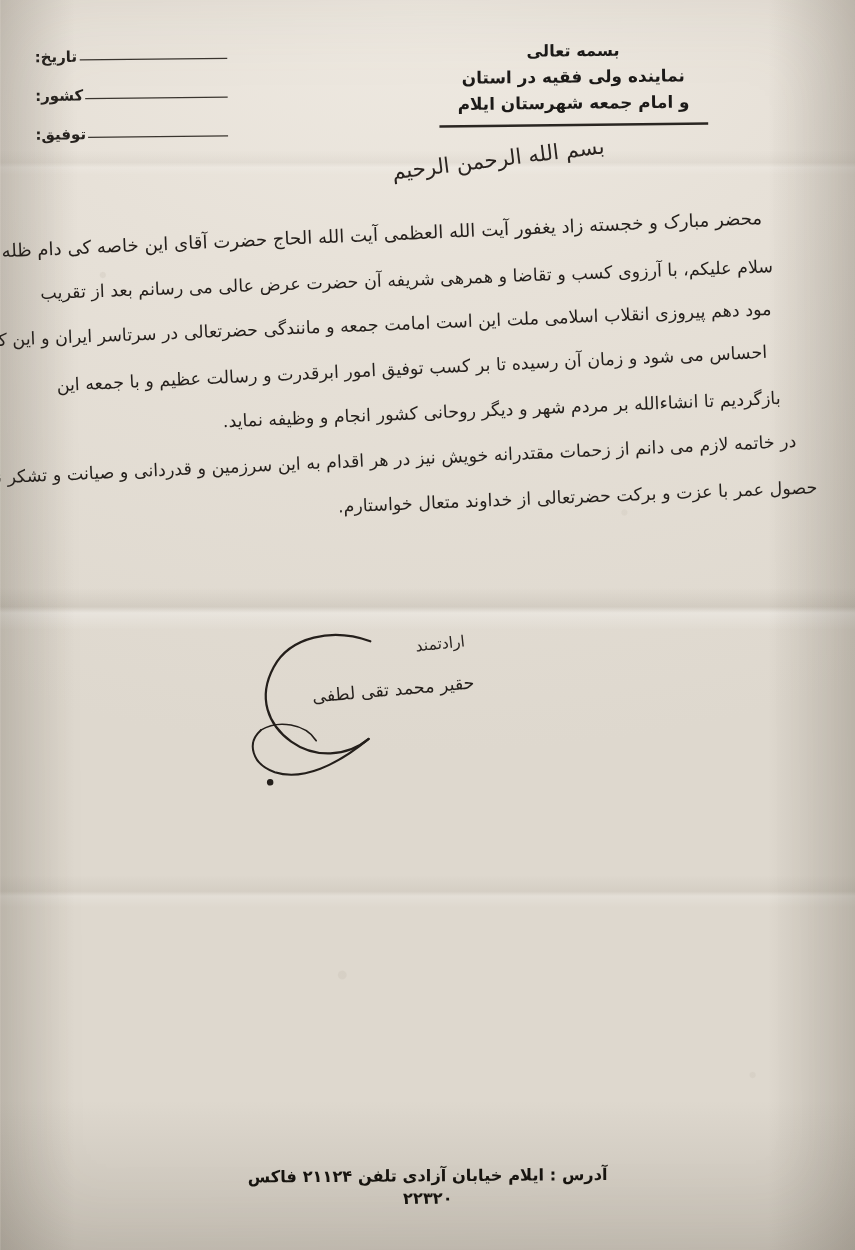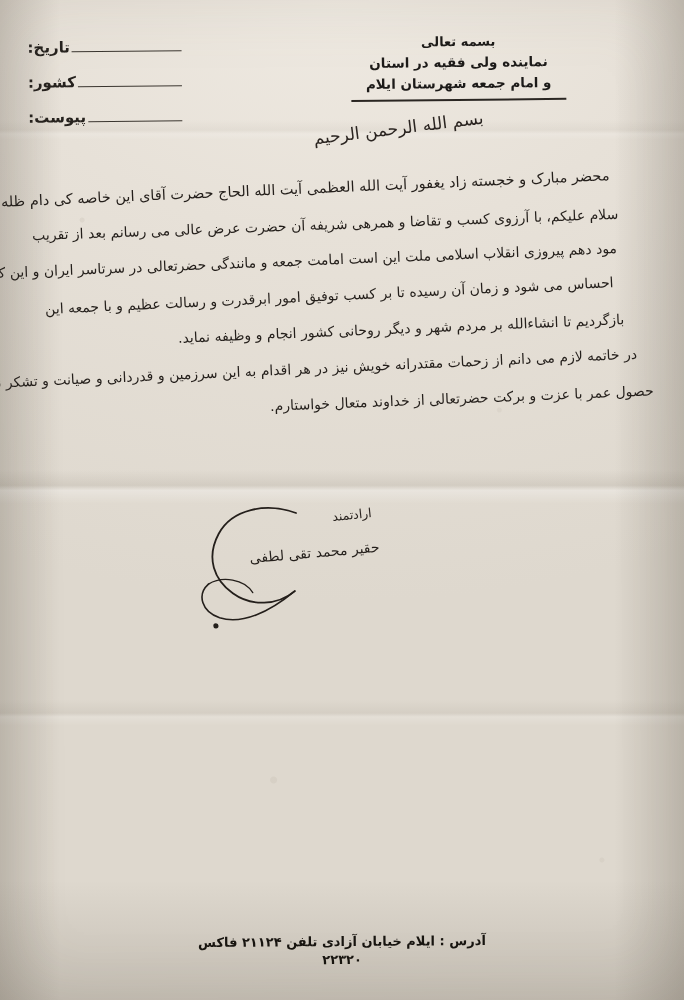--- a/index.html
+++ b/index.html
@@ -94,21 +94,21 @@
     transform: rotate(-0.6deg);
   }
   .field-row {
     display: flex;
     align-items: flex-end;
     justify-content: flex-start;
     flex-direction: row-reverse;
     margin-bottom: 17px;
   }
   .field-label {
-    font-size: 15px;
+    font-size: 12px;
     color: #26221e;
     font-weight: bold;
     white-space: nowrap;
     padding-right: 2px;
     padding-left: 6px;
   }
   .field-line {
     flex: 1;
     height: 1px;
     background: #3a352f;
@@ -252,21 +252,21 @@
       <span class="field-label">تاریخ:</span>
       <span class="field-line"></span>
       <span class="field-value"></span>
     </div>
     <div class="field-row">
       <span class="field-label">کشور:</span>
       <span class="field-line"></span>
       <span class="field-value"></span>
     </div>
     <div class="field-row">
-      <span class="field-label">پیوست:</span>
+      <span class="field-label">توفیق:</span>
       <span class="field-line"></span>
       <span class="field-value"></span>
     </div>
   </div>
 
   <div class="hand basmala">بسم الله الرحمن الرحیم</div>
 
   <div class="body-block">
     <div class="hand-line i1">محضر مبارک و خجسته زاد یغفور آیت الله العظمی آیت الله الحاج حضرت آقای این خاصه کی دام ظله العالی</div>
     <div class="hand-line i2">سلام علیکم، با آرزوی کسب و تقاضا و همرهی شریفه آن حضرت عرض عالی می رسانم بعد از تقریب</div>

